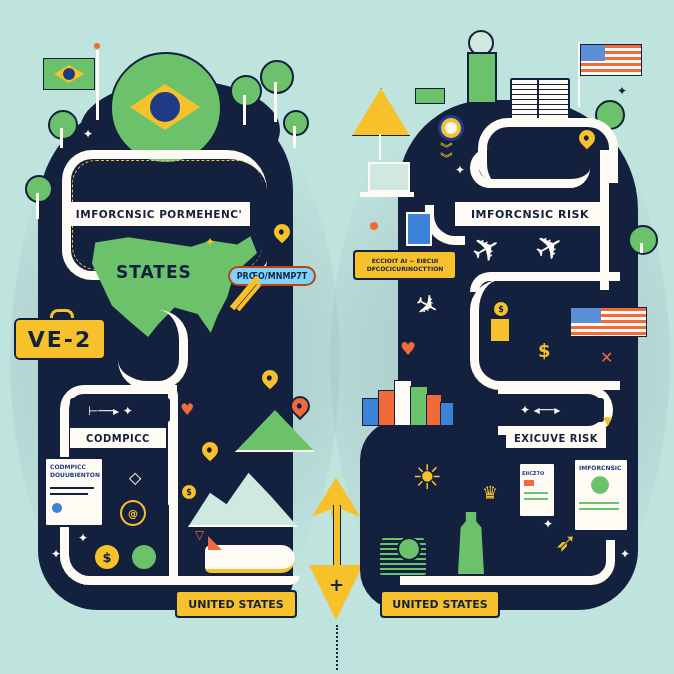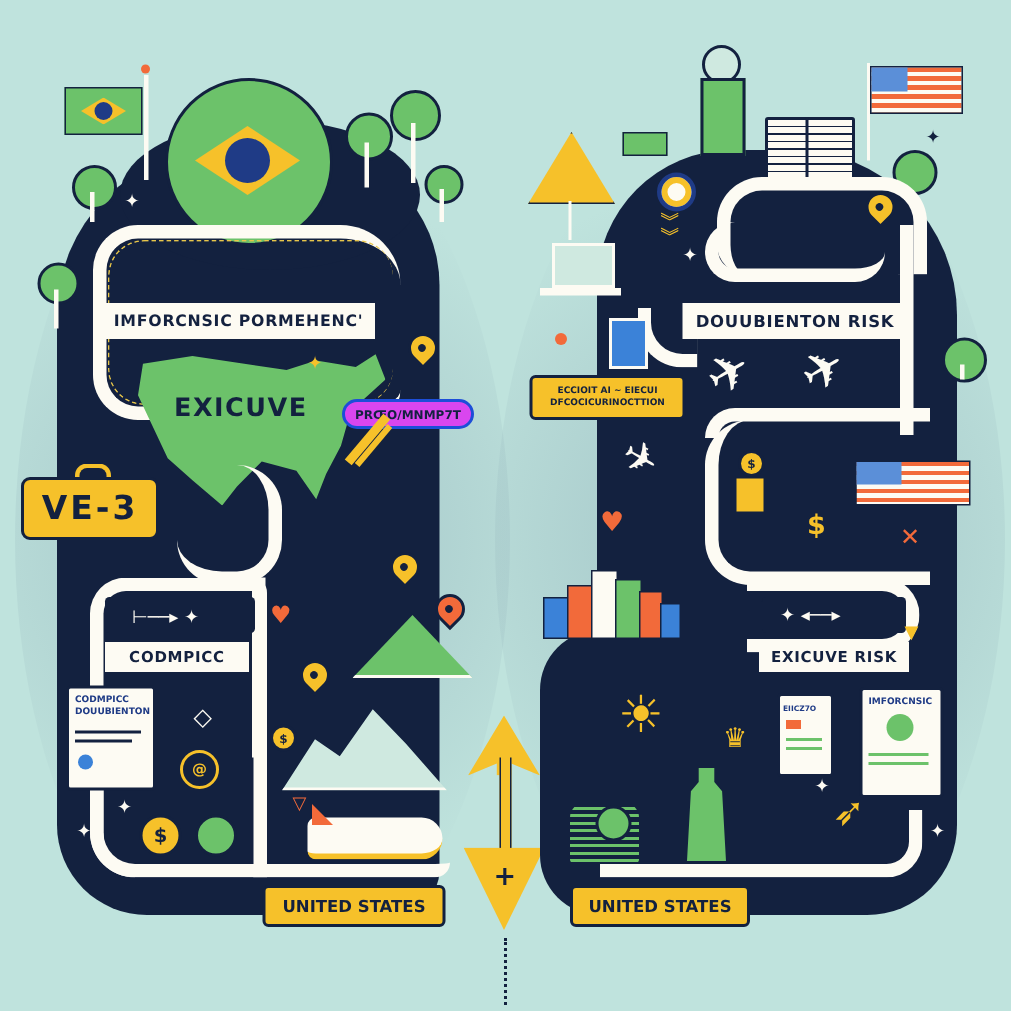--- a/index.html
+++ b/index.html
@@ -4,21 +4,21 @@
 <style>
   html,body{margin:0;padding:0;}
   body{width:674px;height:674px;background:#bfe3dd;position:relative;overflow:hidden;font-family:"DejaVu Sans","Liberation Sans",sans-serif;}
   .abs{position:absolute;}
   .panel{position:absolute;background:#13213f;}
   .halo{position:absolute;border-radius:50%;background:radial-gradient(circle,#8aa9b4 0%,rgba(191,227,221,0) 70%);opacity:.55;}
   .road{position:absolute;border:9px solid #fdfbf3;box-sizing:border-box;}
   .road-dash{position:absolute;border:1px dashed #e8c64a;box-sizing:border-box;}
   .label-white{position:absolute;background:#fdfbf3;color:#13213f;font-weight:bold;letter-spacing:.5px;display:flex;align-items:center;justify-content:center;white-space:nowrap;}
   .label-yellow{position:absolute;background:#f6c12a;color:#13213f;font-weight:bold;border:2px solid #13213f;border-radius:4px;display:flex;align-items:center;justify-content:center;white-space:nowrap;}
-  .label-green{position:absolute;background:#d946ef;color:#13213f;font-weight:bold;border:2px solid #1d4ed8;border-radius:10px;display:flex;align-items:center;justify-content:center;white-space:nowrap;}
+  .label-green{position:absolute;background:#7dd3fc;color:#13213f;font-weight:bold;border:2px solid #c2410c;border-radius:10px;display:flex;align-items:center;justify-content:center;white-space:nowrap;}
   .tree{position:absolute;}
   .tree .crown{position:absolute;border-radius:50%;background:#6cc26a;border:2px solid #13213f;}
   .tree .trunk{position:absolute;width:3px;background:#fdfbf3;}
   .pin{position:absolute;width:16px;height:16px;border-radius:50% 50% 50% 0;transform:rotate(-45deg);border:2px solid #13213f;}
   .pin::after{content:"";position:absolute;width:5px;height:5px;border-radius:50%;background:#13213f;left:5px;top:5px;}
   .coin{position:absolute;border-radius:50%;background:#f6c12a;border:2px solid #13213f;color:#13213f;font-weight:bold;display:flex;align-items:center;justify-content:center;}
   .star{position:absolute;color:#fdfbf3;font-size:12px;line-height:1;}
   .flag-us{position:absolute;background:repeating-linear-gradient(#f26a3a 0 3px,#fdfbf3 3px 6px);border:1px solid #13213f;}
   .flag-us .canton{position:absolute;left:0;top:0;width:40%;height:54%;background:#5b8fd8;}
   .doc{position:absolute;background:#fdfbf3;border:2px solid #13213f;border-radius:3px;}
@@ -66,31 +66,31 @@
     <div class="crown" style="left:0;top:0;width:24px;height:24px;"></div>
     <div class="trunk" style="left:11px;top:18px;height:26px;"></div>
   </div>
 
 <div class="road" style="left:62px;top:150px;width:205px;height:130px;border-radius:30px 40px 20px 30px;border-right:none;"></div>
 <div class="road-dash" style="left:72px;top:160px;width:190px;height:110px;border-radius:24px;border-right:none;"></div>
 
 <div class="label-white" style="left:68px;top:202px;width:182px;height:24px;font-size:10.5px;">IMFORCNSIC PORMEHENC'</div>
 
 <div class="abs" style="left:92px;top:232px;width:165px;height:105px;background:#6cc26a;clip-path:polygon(2% 10%,22% 5%,60% 14%,72% 8%,88% 12%,96% 4%,100% 20%,86% 40%,82% 62%,76% 80%,72% 96%,64% 78%,50% 72%,40% 88%,34% 100%,22% 84%,12% 70%,6% 50%,0 30%);"></div>
-<div class="abs" style="left:116px;top:262px;font-size:17px;font-weight:bold;color:#13213f;letter-spacing:1px;">EXICUVE</div>
+<div class="abs" style="left:116px;top:262px;font-size:17px;font-weight:bold;color:#13213f;letter-spacing:1px;">STATES</div>
 
 <div class="label-green" style="left:228px;top:266px;width:84px;height:16px;font-size:8px;">PRŒO/MNMP7T</div>
 <div class="pin" style="left:272px;top:222px;background:#f6c12a;"></div>
 <div class="star" style="left:205px;top:236px;color:#f6c12a;">✦</div>
 
 <div class="abs" style="left:225px;top:290px;width:40px;height:6px;background:#f6c12a;transform:rotate(-50deg);"></div>
 <div class="abs" style="left:232px;top:295px;width:34px;height:4px;background:#f6c12a;transform:rotate(-50deg);"></div>
 
 <div class="abs" style="left:50px;top:309px;width:18px;height:10px;border:3px solid #f6c12a;border-bottom:none;border-radius:8px 8px 0 0;"></div>
-<div class="label-yellow" style="left:14px;top:318px;width:88px;height:38px;font-size:22px;border-radius:6px;letter-spacing:2px;">VE-3</div>
+<div class="label-yellow" style="left:14px;top:318px;width:88px;height:38px;font-size:22px;border-radius:6px;letter-spacing:2px;">VE-2</div>
 
 <div class="road" style="left:60px;top:385px;width:118px;height:200px;border-radius:24px 10px 0 30px;border-bottom:none;"></div>
 <div class="road" style="left:118px;top:310px;width:70px;height:80px;border-radius:30px;border-top:none;border-left:none;"></div>
 <div class="road" style="left:168px;top:385px;width:9px;height:120px;border-width:0 9px 0 0;"></div>
 <div class="road" style="left:60px;top:505px;width:240px;height:80px;border-radius:0 0 10px 30px;border-top:none;border-right:none;"></div>
 
 <div class="abs" style="left:70px;top:398px;width:100px;height:24px;background:#13213f;border-radius:3px;"></div>
 <div class="abs" style="left:88px;top:404px;color:#fdfbf3;font-size:12px;">⊢──▸ ✦</div>
 <div class="label-white" style="left:70px;top:428px;width:96px;height:20px;font-size:10px;">CODMPICC</div>
 
@@ -152,21 +152,21 @@
   </div>
 <div class="tree" style="left:628px;top:225px;">
     <div class="crown" style="left:0;top:0;width:26px;height:26px;"></div>
     <div class="trunk" style="left:12px;top:18px;height:10px;"></div>
   </div>
 <div class="pin" style="left:577px;top:128px;background:#f6c12a;"></div>
 
 <div class="road" style="left:478px;top:118px;width:140px;height:65px;border-radius:30px 30px 0 20px;border-bottom:none;"></div>
 <div class="road" style="left:470px;top:148px;width:120px;height:40px;border-radius:20px;border-right:none;border-top:none;"></div>
 <div class="road" style="left:600px;top:150px;width:9px;height:140px;border-width:0 0 0 9px;"></div>
-<div class="label-white" style="left:455px;top:202px;width:150px;height:24px;font-size:11px;">DOUUBIENTON RISK</div>
+<div class="label-white" style="left:455px;top:202px;width:150px;height:24px;font-size:11px;">IMFORCNSIC RISK</div>
 <div class="road" style="left:425px;top:205px;width:40px;height:40px;border-radius:0 0 0 30px;border-top:none;border-right:none;"></div>
 
 <div class="plane" style="left:472px;top:232px;transform:rotate(-30deg);">✈</div>
 <div class="plane" style="left:535px;top:230px;transform:rotate(-30deg);">✈</div>
 <div class="plane" style="left:415px;top:292px;transform:rotate(30deg);font-size:28px;">✈</div>
 
 <div class="abs" style="left:370px;top:222px;width:8px;height:8px;border-radius:50%;background:#f26a3a;"></div>
 <div class="abs" style="left:406px;top:212px;width:22px;height:30px;background:#3b82d8;border:2px solid #fdfbf3;"></div>
 <div class="label-yellow" style="left:353px;top:250px;width:104px;height:30px;font-size:6px;white-space:normal;text-align:center;line-height:8px;padding:0 4px;box-sizing:border-box;">ECCIOIT AI ~ EIECUI DFCOCICURINOCTTION</div>
 

